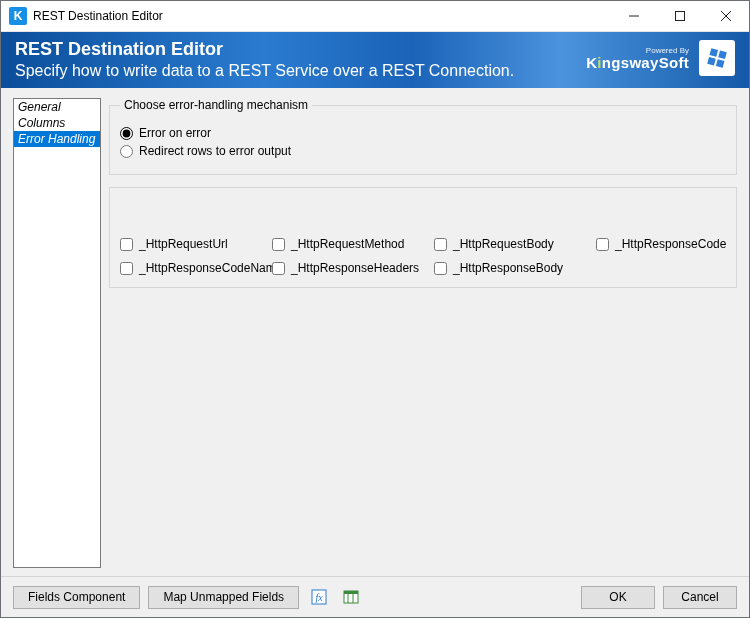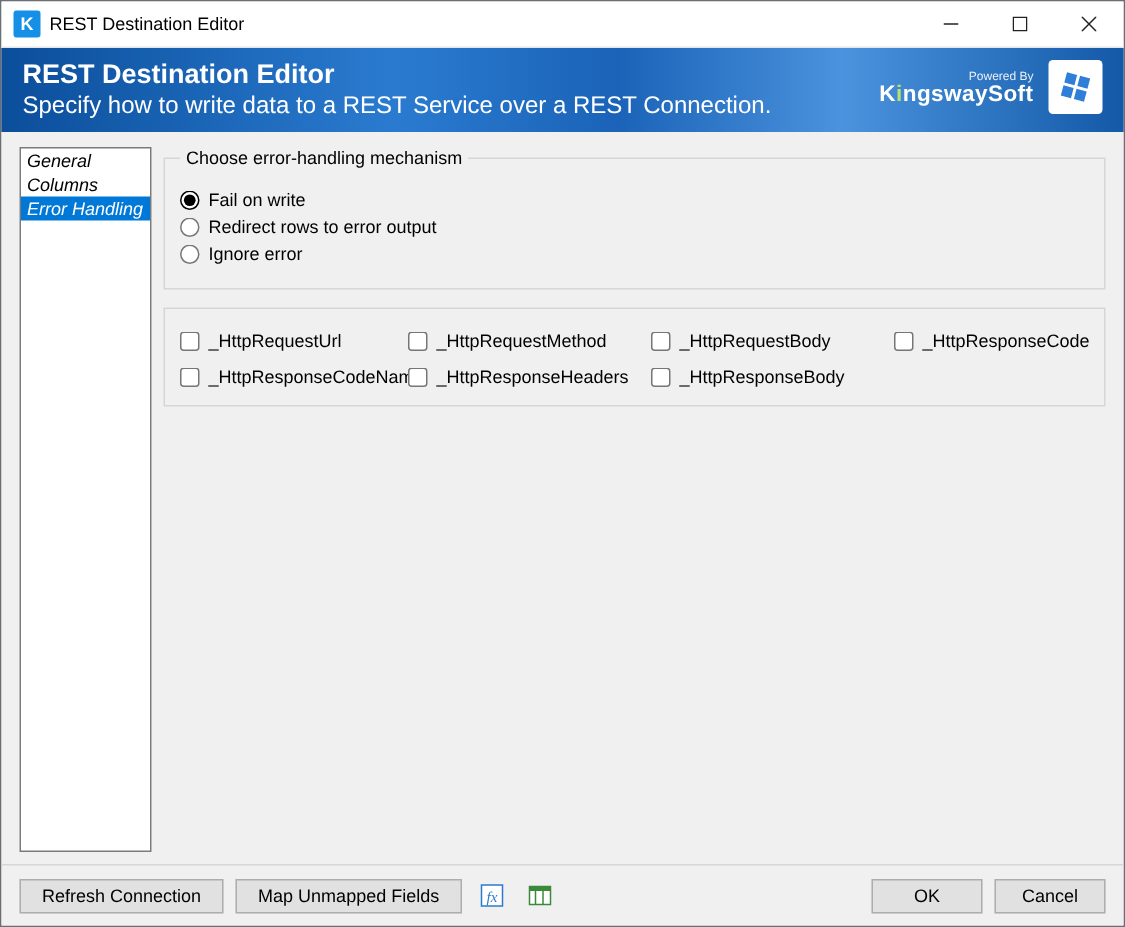--- a/index.html
+++ b/index.html
@@ -169,20 +169,21 @@
     width:13px;height:13px;
     accent-color:#000;
   }
 
   .diag-grid{
     display:grid;
     grid-template-columns: 152px 162px 162px 130px;
     column-gap:0px;
     row-gap:10px;
     padding-top:4px;
+    margin-top:35px;
   }
   .check-row{
     display:flex;
     align-items:center;
     gap:6px;
     white-space:nowrap;
   }
   .check-row input[type="checkbox"]{
     margin:0;
     width:13px;height:13px;
@@ -271,30 +272,26 @@
         <div class="sidebar-item selected">Error Handling</div>
       </div>
 
     <div class="main">
 
       <fieldset>
         <legend>Choose error-handling mechanism</legend>
         <div id="err-options">
             <label class="radio-row">
               <input type="radio" name="errh" checked="" style="">
-              <span>Fail on write</span>
+              <span>Error on error</span>
             </label>
             <label class="radio-row">
               <input type="radio" name="errh" style="">
               <span>Redirect rows to error output</span>
             </label>
-            <label class="radio-row">
-              <input type="radio" name="errh" style="">
-              <span>Ignore error</span>
-            </label>
           </div>
       </fieldset>
 
       <fieldset>
         <div class="diag-grid" id="diag-grid">
             <label class="check-row">
               <input type="checkbox" style="">
               <span>_HttpRequestUrl</span>
             </label>
             <label class="check-row">
@@ -321,21 +318,21 @@
               <input type="checkbox" style="">
               <span>_HttpResponseBody</span>
             </label>
           </div>
       </fieldset>
 
     </div>
   </div>
 
   <div class="footer">
-    <button class="std">Refresh Connection</button>
+    <button class="std">Fields Component</button>
     <button class="std">Map Unmapped Fields</button>
     <div class="icon-btn">
       <svg viewBox="0 0 16 16">
           <rect x="1" y="1" width="14" height="14" fill="#fff" stroke="#2a7bd0"></rect>
           <text x="8" y="12" text-anchor="middle" font-size="10" font-style="italic" font-family="Times New Roman" fill="#2a7bd0">fx</text>
         </svg>
     </div>
     <div class="icon-btn">
       <svg viewBox="0 0 16 16">
         <rect x="1" y="2" width="14" height="12" fill="#fff" stroke="#3a8a3a"></rect>

